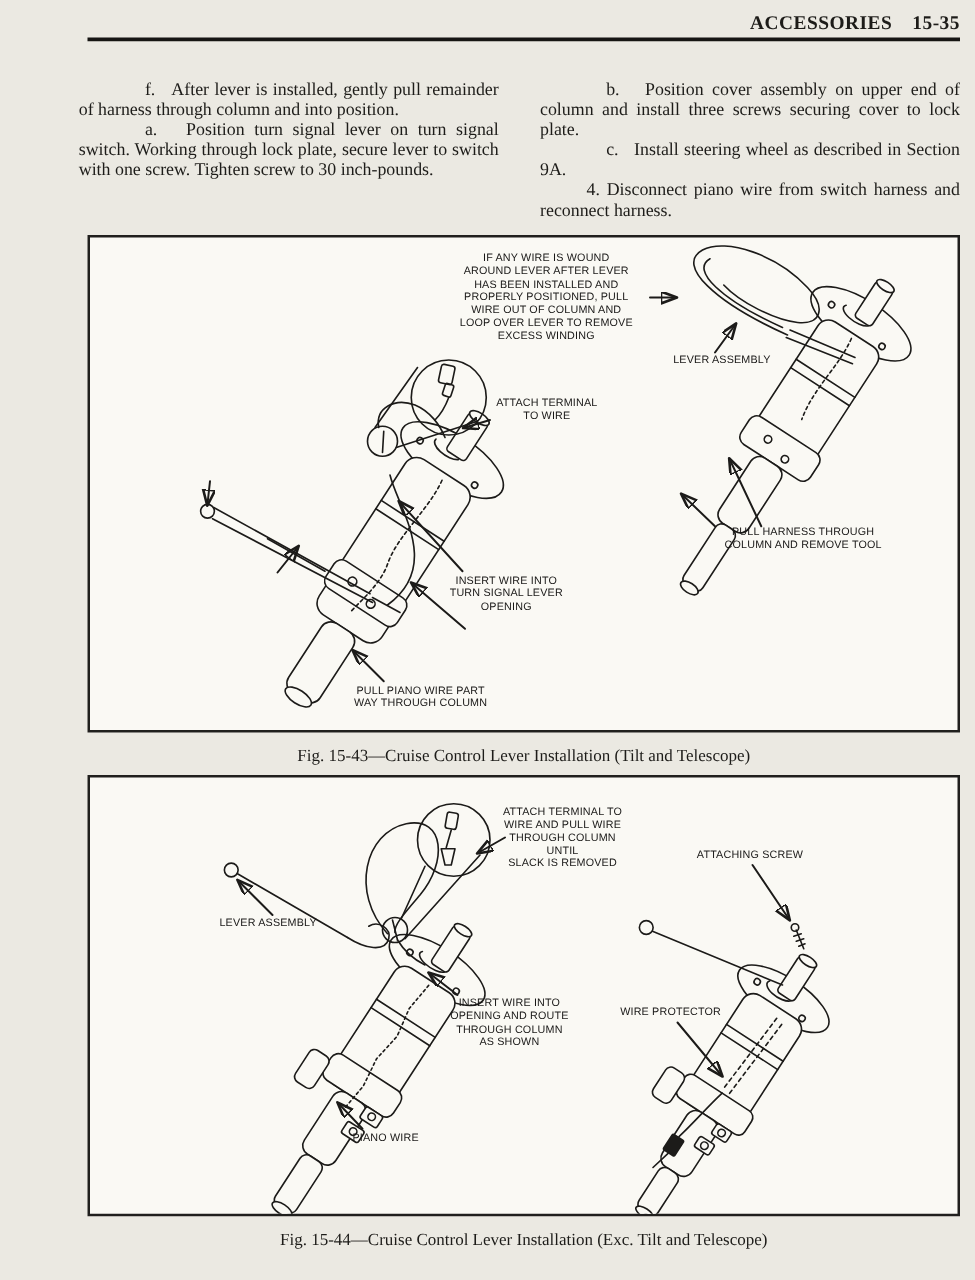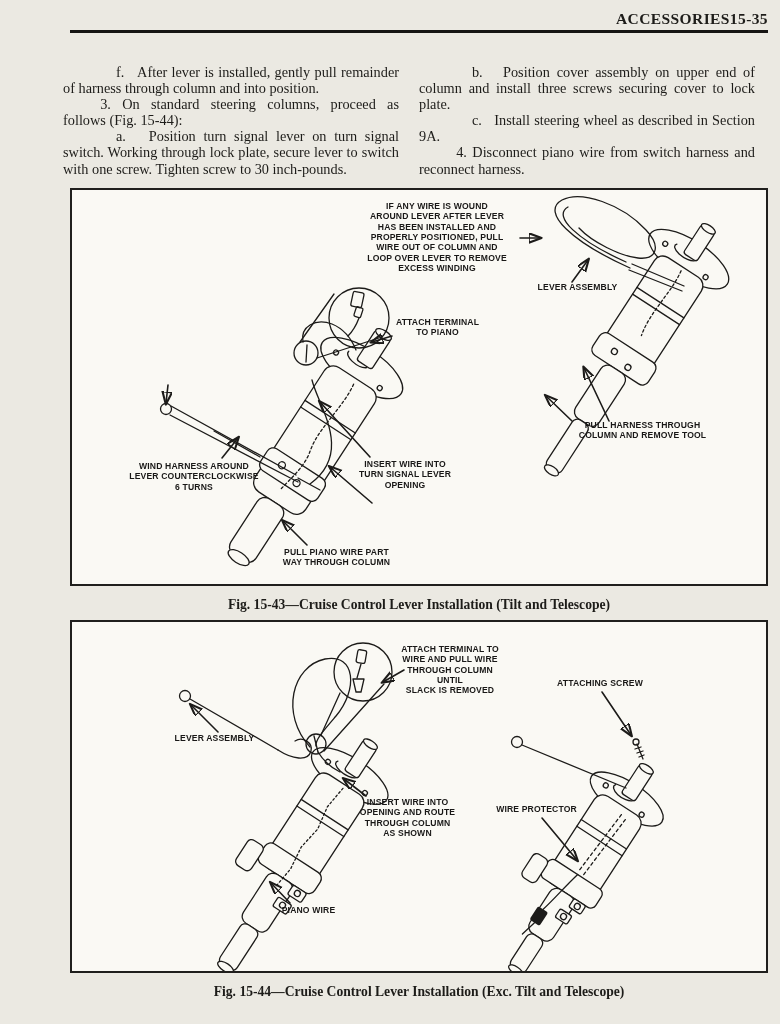--- a/index.html
+++ b/index.html
@@ -2,56 +2,55 @@
 <html><head>
 <meta charset="utf-8">
 <style>
   html,body{margin:0;padding:0;}
   body{
     width:780px;height:1024px;position:relative;overflow:hidden;
     background:#ebe9e2;color:#1d1c19;
     font-family:"Liberation Serif", serif;
   }
   .hdr{position:absolute;top:10px;right:12px;font-weight:bold;font-size:15.5px;letter-spacing:.4px;}
-  .hdr .pg{font-family:Liberation Serif, serif;}
+  .hdr .pg{margin-left:16px;font-family:Liberation Serif, serif;}
   .rule{position:absolute;top:30px;left:70px;width:698px;height:2.5px;background:#161513;}
-  .cols{position:absolute;top:64px;left:63px;width:705px;display:flex;gap:20px;}
+  .cols{position:absolute;top:64px;left:63px;width:705px;display:flex;gap:33px;}
   .col{width:336px;font-size:14.3px;line-height:16.1px;text-align:justify;}
   .col p{margin:0;}
   .ind-a{text-indent:3.7em;}
   .ind-n{text-indent:2.6em;}
   .figbox{position:absolute;left:70px;width:698px;border:2px solid #201f1d;background:#faf9f4;box-sizing:border-box;}
   #fig1{top:188px;height:398px;}
   #fig2{top:620px;height:353px;}
   .art{position:absolute;left:0;top:0;}
   .art *{stroke:#1c1b19;fill:none;stroke-width:1.3;stroke-linecap:round;stroke-linejoin:round;}
   .art .solid{fill:#faf9f4;}
   .art .dark{fill:#1c1b19;stroke:none;}
   .art .arrow{stroke-width:1.6;}
   .callout{
-    position:absolute;font-family:"Liberation Sans", sans-serif;font-weight:bold;
+    position:absolute;font-family:"Liberation Sans", sans-serif;font-weight:normal;
     font-size:8.6px;line-height:1.2;letter-spacing:.15px;text-align:center;
     white-space:pre-line;color:#191817;
   }
-  .figcap{position:absolute;left:70px;width:698px;text-align:center;font-weight:bold;font-size:13.6px;}
+  .figcap{position:absolute;left:70px;width:698px;text-align:center;font-weight:normal;font-size:13.6px;}
   #cap1{top:597px;}
   #cap2{top:984px;}
 </style>
 </head>
 <body>
 
 <div class="hdr">
   <span>ACCESSORIES</span><span class="pg">15-35</span>
 </div>
 <div class="rule"></div>
 
 <div class="cols">
   <div class="col">
     <p class="ind-a">f.&nbsp;&nbsp;&nbsp;After lever is installed, gently pull remainder of harness through column and into position.</p>
-    <p class="ind-n">3. On standard steering columns, proceed as follows (Fig. 15-44):</p>
     <p class="ind-a">a.&nbsp;&nbsp;&nbsp;Position turn signal lever on turn signal switch. Working through lock plate, secure lever to switch with one screw. Tighten screw to 30 inch-pounds.</p>
   </div>
   <div class="col">
     <p class="ind-a">b.&nbsp;&nbsp;&nbsp;Position cover assembly on upper end of column and install three screws securing cover to lock plate.</p>
     <p class="ind-a">c.&nbsp;&nbsp;&nbsp;Install steering wheel as described in Section 9A.</p>
     <p class="ind-n">4. Disconnect piano wire from switch harness and reconnect harness.</p>
   </div>
 </div>
 
 <div class="figbox" id="fig1">
@@ -143,24 +142,21 @@
 
   <div class="callout" style="left:284px;top:11px;width:162px">IF ANY WIRE IS WOUND
 AROUND LEVER AFTER LEVER
 HAS BEEN INSTALLED AND
 PROPERLY POSITIONED, PULL
 WIRE OUT OF COLUMN AND
 LOOP OVER LEVER TO REMOVE
 EXCESS WINDING</div>
   <div class="callout" style="left:448px;top:92px;width:115px">LEVER ASSEMBLY</div>
   <div class="callout" style="left:318px;top:127px;width:95px">ATTACH TERMINAL
-TO PIANO</div>
-  <div class="callout" style="left:52px;top:271px;width:140px">WIND HARNESS AROUND
-LEVER COUNTERCLOCKWISE
-6 TURNS</div>
+TO WIRE</div>
   <div class="callout" style="left:278px;top:269px;width:110px">INSERT WIRE INTO
 TURN SIGNAL LEVER
 OPENING</div>
   <div class="callout" style="left:182px;top:357px;width:165px">PULL PIANO WIRE PART
 WAY THROUGH COLUMN</div>
   <div class="callout" style="left:488px;top:230px;width:165px">PULL HARNESS THROUGH
 COLUMN AND REMOVE TOOL</div>
 </div>
 <div class="figcap" id="cap1">Fig. 15-43—Cruise Control Lever Installation (Tilt and Telescope)</div>
 

